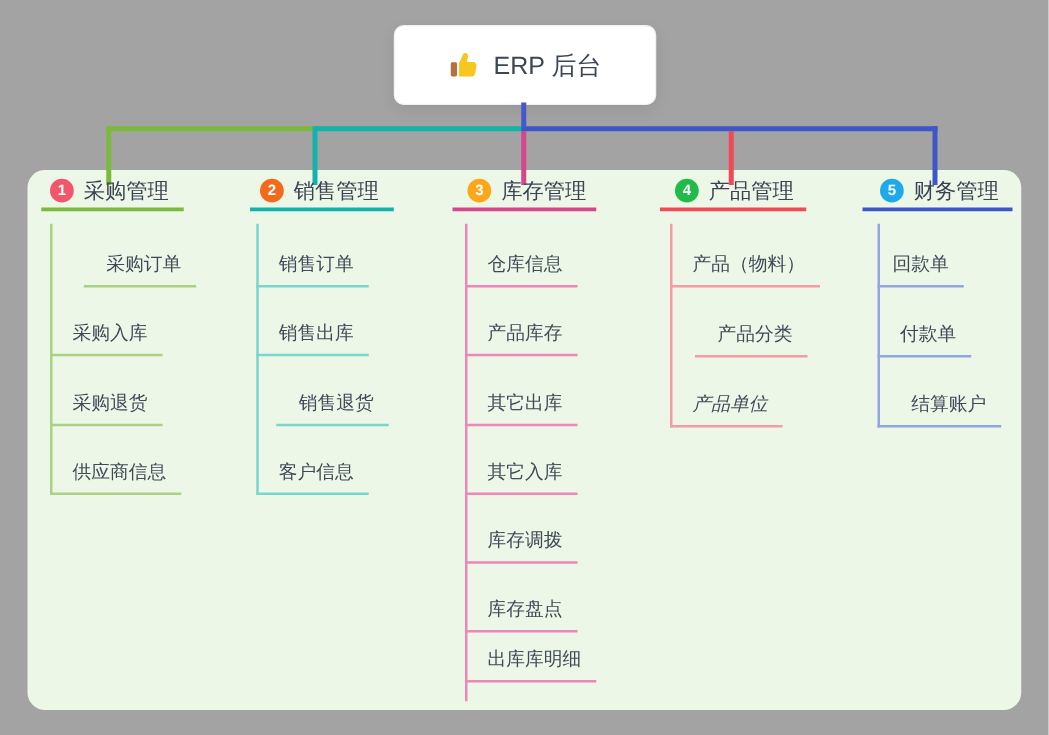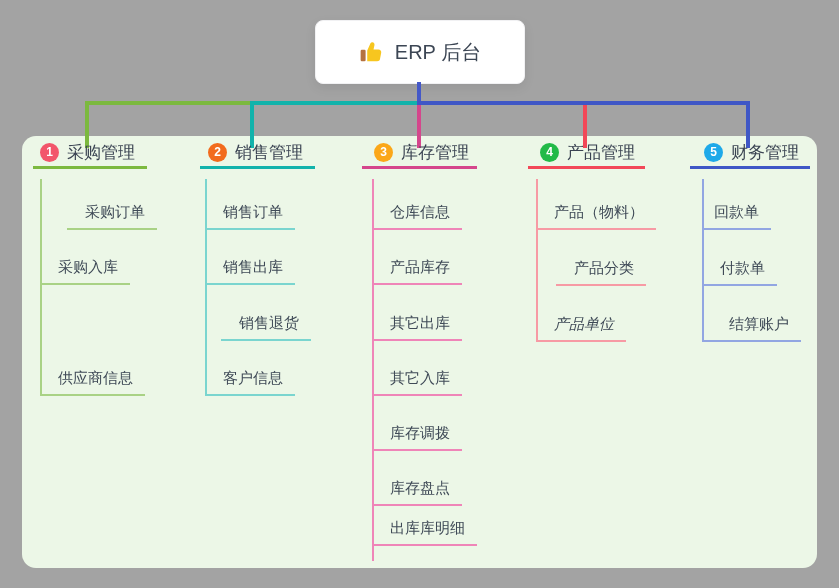--- a/index.html
+++ b/index.html
@@ -59,20 +59,21 @@
   <div class="line" style="left: 583px; top: 105px; width: 4px; height: 43px; background: rgb(242, 72, 88);"></div>
   <div class="line" style="left: 746px; top: 101px; width: 4px; height: 47px; background: rgb(63, 87, 198);"></div>
 
   <div class="branch" style="left: 33px; top: 147px; width: 114px; padding-left: 7px; box-sizing: border-box; border-bottom-color: rgb(124, 185, 63);">
     <span class="badge" style="background: rgb(242, 86, 107);">1</span>
     <span>采购管理</span>
   </div>
   <div class="line" style="left: 40px; top: 179px; width: 2px; height: 217px; background: rgb(169, 210, 133);"></div>
   <div class="child" style="left: 51px; top: 202px; border-bottom-color: rgb(169, 210, 133); margin-left: 16px;">采购订单</div>
   <div class="child" style="left: 40px; top: 257px; border-bottom-color: rgb(169, 210, 133);">采购入库</div>
+  <div class="child" style="left: 40px; top: 313px; border-bottom-color: rgb(169, 210, 133);">采购退货</div>
   <div class="child" style="left: 40px; top: 368px; border-bottom-color: rgb(169, 210, 133);">供应商信息</div>
 
   <div class="branch" style="left: 200px; top: 147px; width: 115px; padding-left: 8px; box-sizing: border-box; border-bottom-color: rgb(18, 179, 171);">
     <span class="badge" style="background: rgb(242, 107, 29);">2</span>
     <span>销售管理</span>
   </div>
   <div class="line" style="left: 205px; top: 179px; width: 2px; height: 217px; background: rgb(122, 213, 207);"></div>
   <div class="child" style="left: 205px; top: 202px; border-bottom-color: rgb(122, 213, 207);">销售订单</div>
   <div class="child" style="left: 205px; top: 257px; border-bottom-color: rgb(122, 213, 207);">销售出库</div>
   <div class="child" style="left: 205px; top: 313px; border-bottom-color: rgb(122, 213, 207); margin-left: 16px;">销售退货</div>

